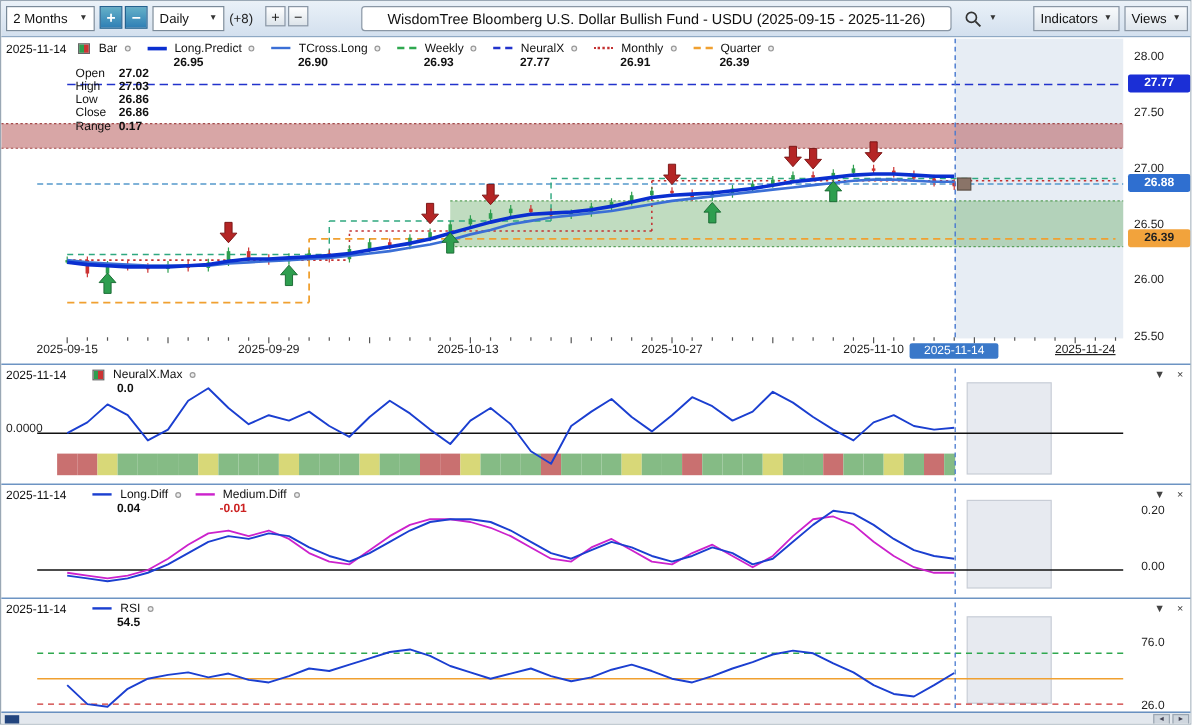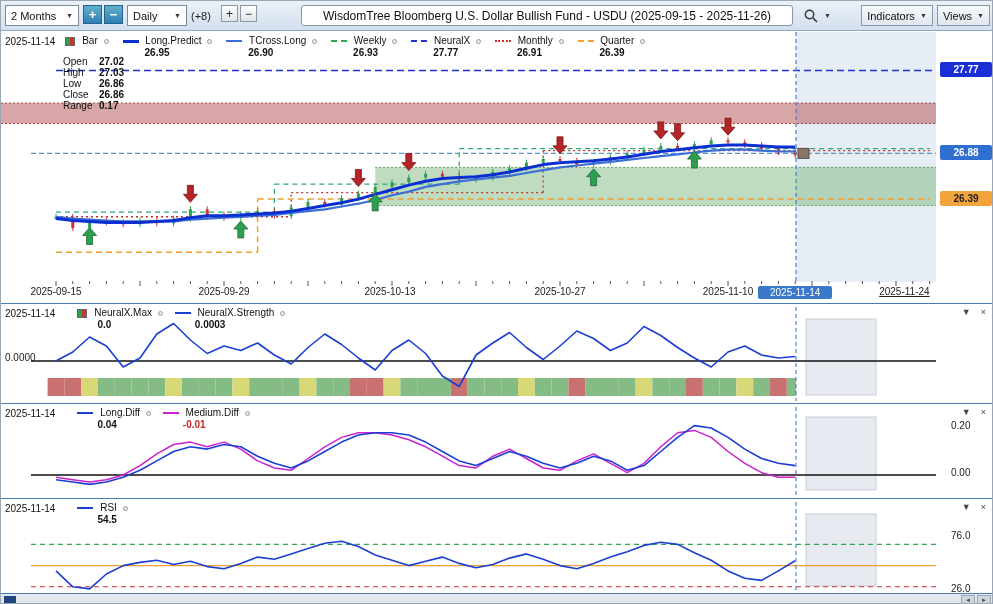--- a/index.html
+++ b/index.html
@@ -376,20 +376,28 @@
         <div class="x-lab" style="left: 15px;">2025-09-15</div>
         <div class="x-lab" style="left: 183px;">2025-09-29</div>
         <div class="x-lab" style="left: 349px;">2025-10-13</div>
         <div class="x-lab" style="left: 519px;">2025-10-27</div>
         <div class="x-lab" style="left: 687px;">2025-11-10</div>
         <div class="x-lab x-hi" style="left: 757.2px;">2025-11-14</div>
         <div class="x-lab" style="left: 863.4px; text-decoration: underline;">2025-11-24</div>
       </div>
   </div>
 
+  <div id="main-ylabels">
+      <div class="y-lab" style="top: 41px;">28.00</div>
+      <div class="y-lab" style="top: 87.6px;">27.50</div>
+      <div class="y-lab" style="top: 134.2px;">27.00</div>
+      <div class="y-lab" style="top: 180.8px;">26.50</div>
+      <div class="y-lab" style="top: 227.4px;">26.00</div>
+      <div class="y-lab" style="top: 274px;">25.50</div>
+    </div>
   <div class="badge" id="badge-yearly" style="background-color: rgb(27, 47, 214); color: rgb(255, 255, 255);">27.77</div>
   <div class="badge" id="badge-current" style="background-color: rgb(47, 111, 208); color: rgb(255, 255, 255);">26.88</div>
   <div class="badge" id="badge-quarter" style="background-color: rgb(242, 163, 60); color: rgb(34, 34, 34);">26.39</div>
 
   <div id="p2" class="panel">
     <svg id="p2-svg" width="993" height="98">
         <rect x="46.6" y="73" width="16.8" height="18" fill="#c97070"></rect>
         <rect x="63.4" y="73" width="16.8" height="18" fill="#c97070"></rect>
         <rect x="80.19999999999999" y="73" width="16.8" height="18" fill="#d8d878"></rect>
         <rect x="97" y="73" width="16.8" height="18" fill="#85bb85"></rect>
@@ -442,28 +450,20 @@
     <div class="sp-hdr">
       <span class="hdr-date">2025-11-14</span>
       <div class="sp-item">
         <div class="lg-top">
           <span class="split-icon"></span>
           <span class="lg-name">NeuralX.Max</span>
           <span class="opt"></span>
         </div>
         <div class="sp-val">0.0</div>
       </div>
-      <div class="sp-item">
-        <div class="lg-top">
-          <span class="marker mk-solid" style="border-top-color: rgb(27, 63, 208);"></span>
-          <span class="lg-name">NeuralX.Strength</span>
-          <span class="opt"></span>
-        </div>
-        <div class="sp-val">0.0003</div>
-      </div>
     </div>
     <div class="sp-ctrl">
       <span>▼</span>
       <span>×</span>
     </div>
   </div>
   <div class="axis-lab" style="left:4px;top:351px;">0.0000</div>
 
   <div id="p3" class="panel">
     <svg id="p3-svg" width="993" height="93">

